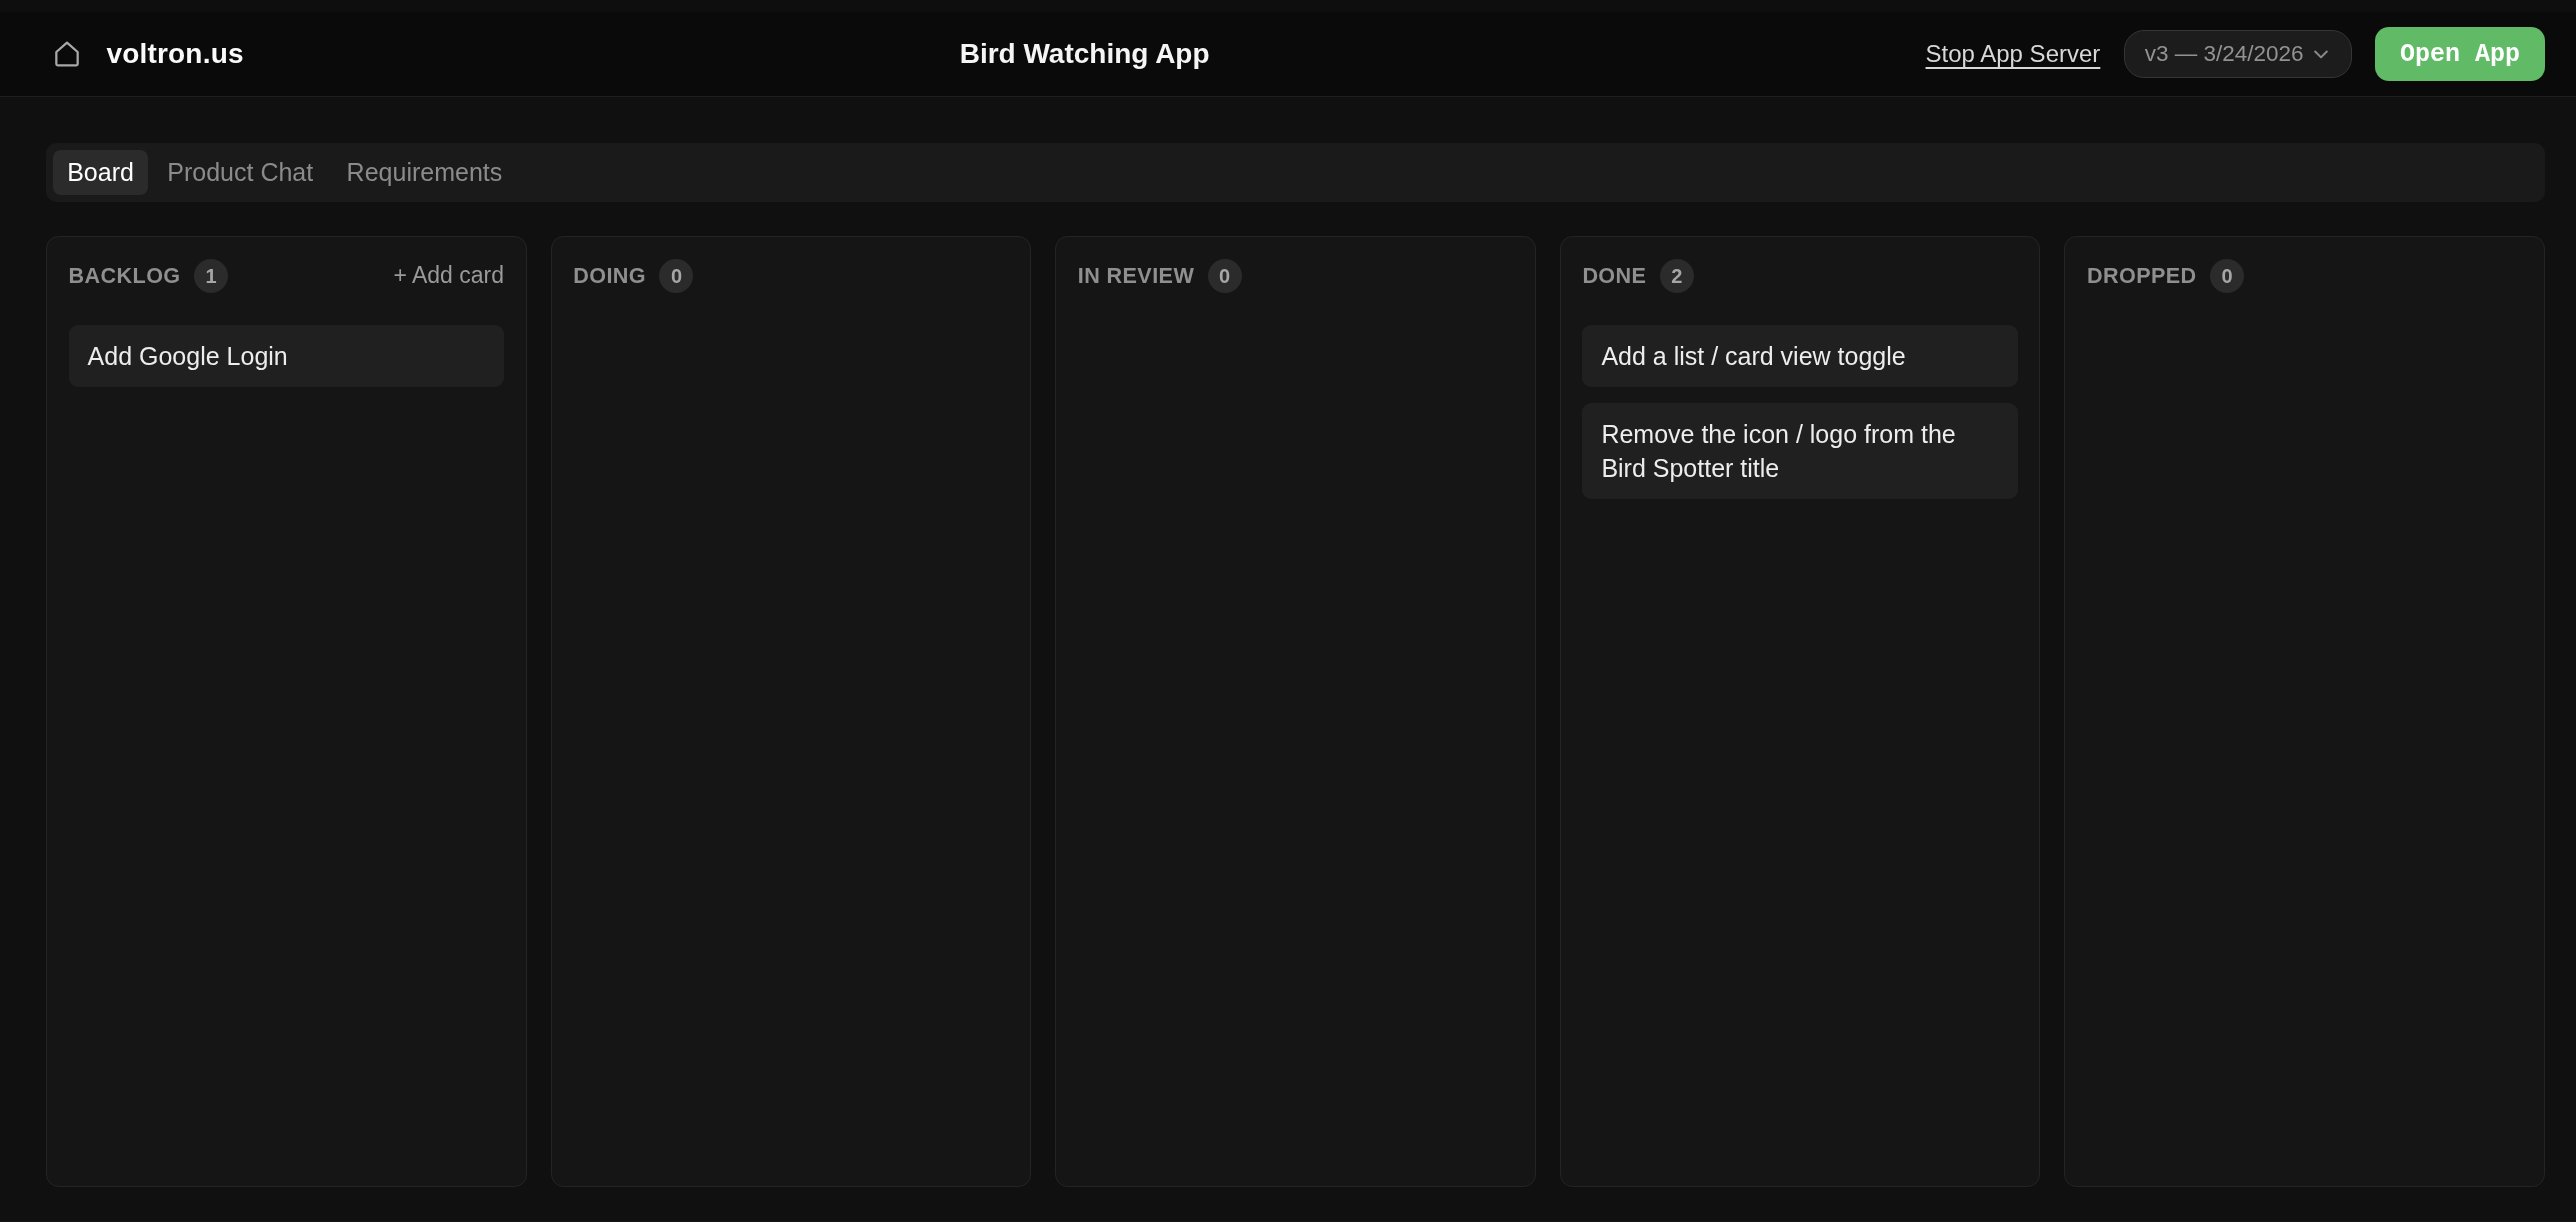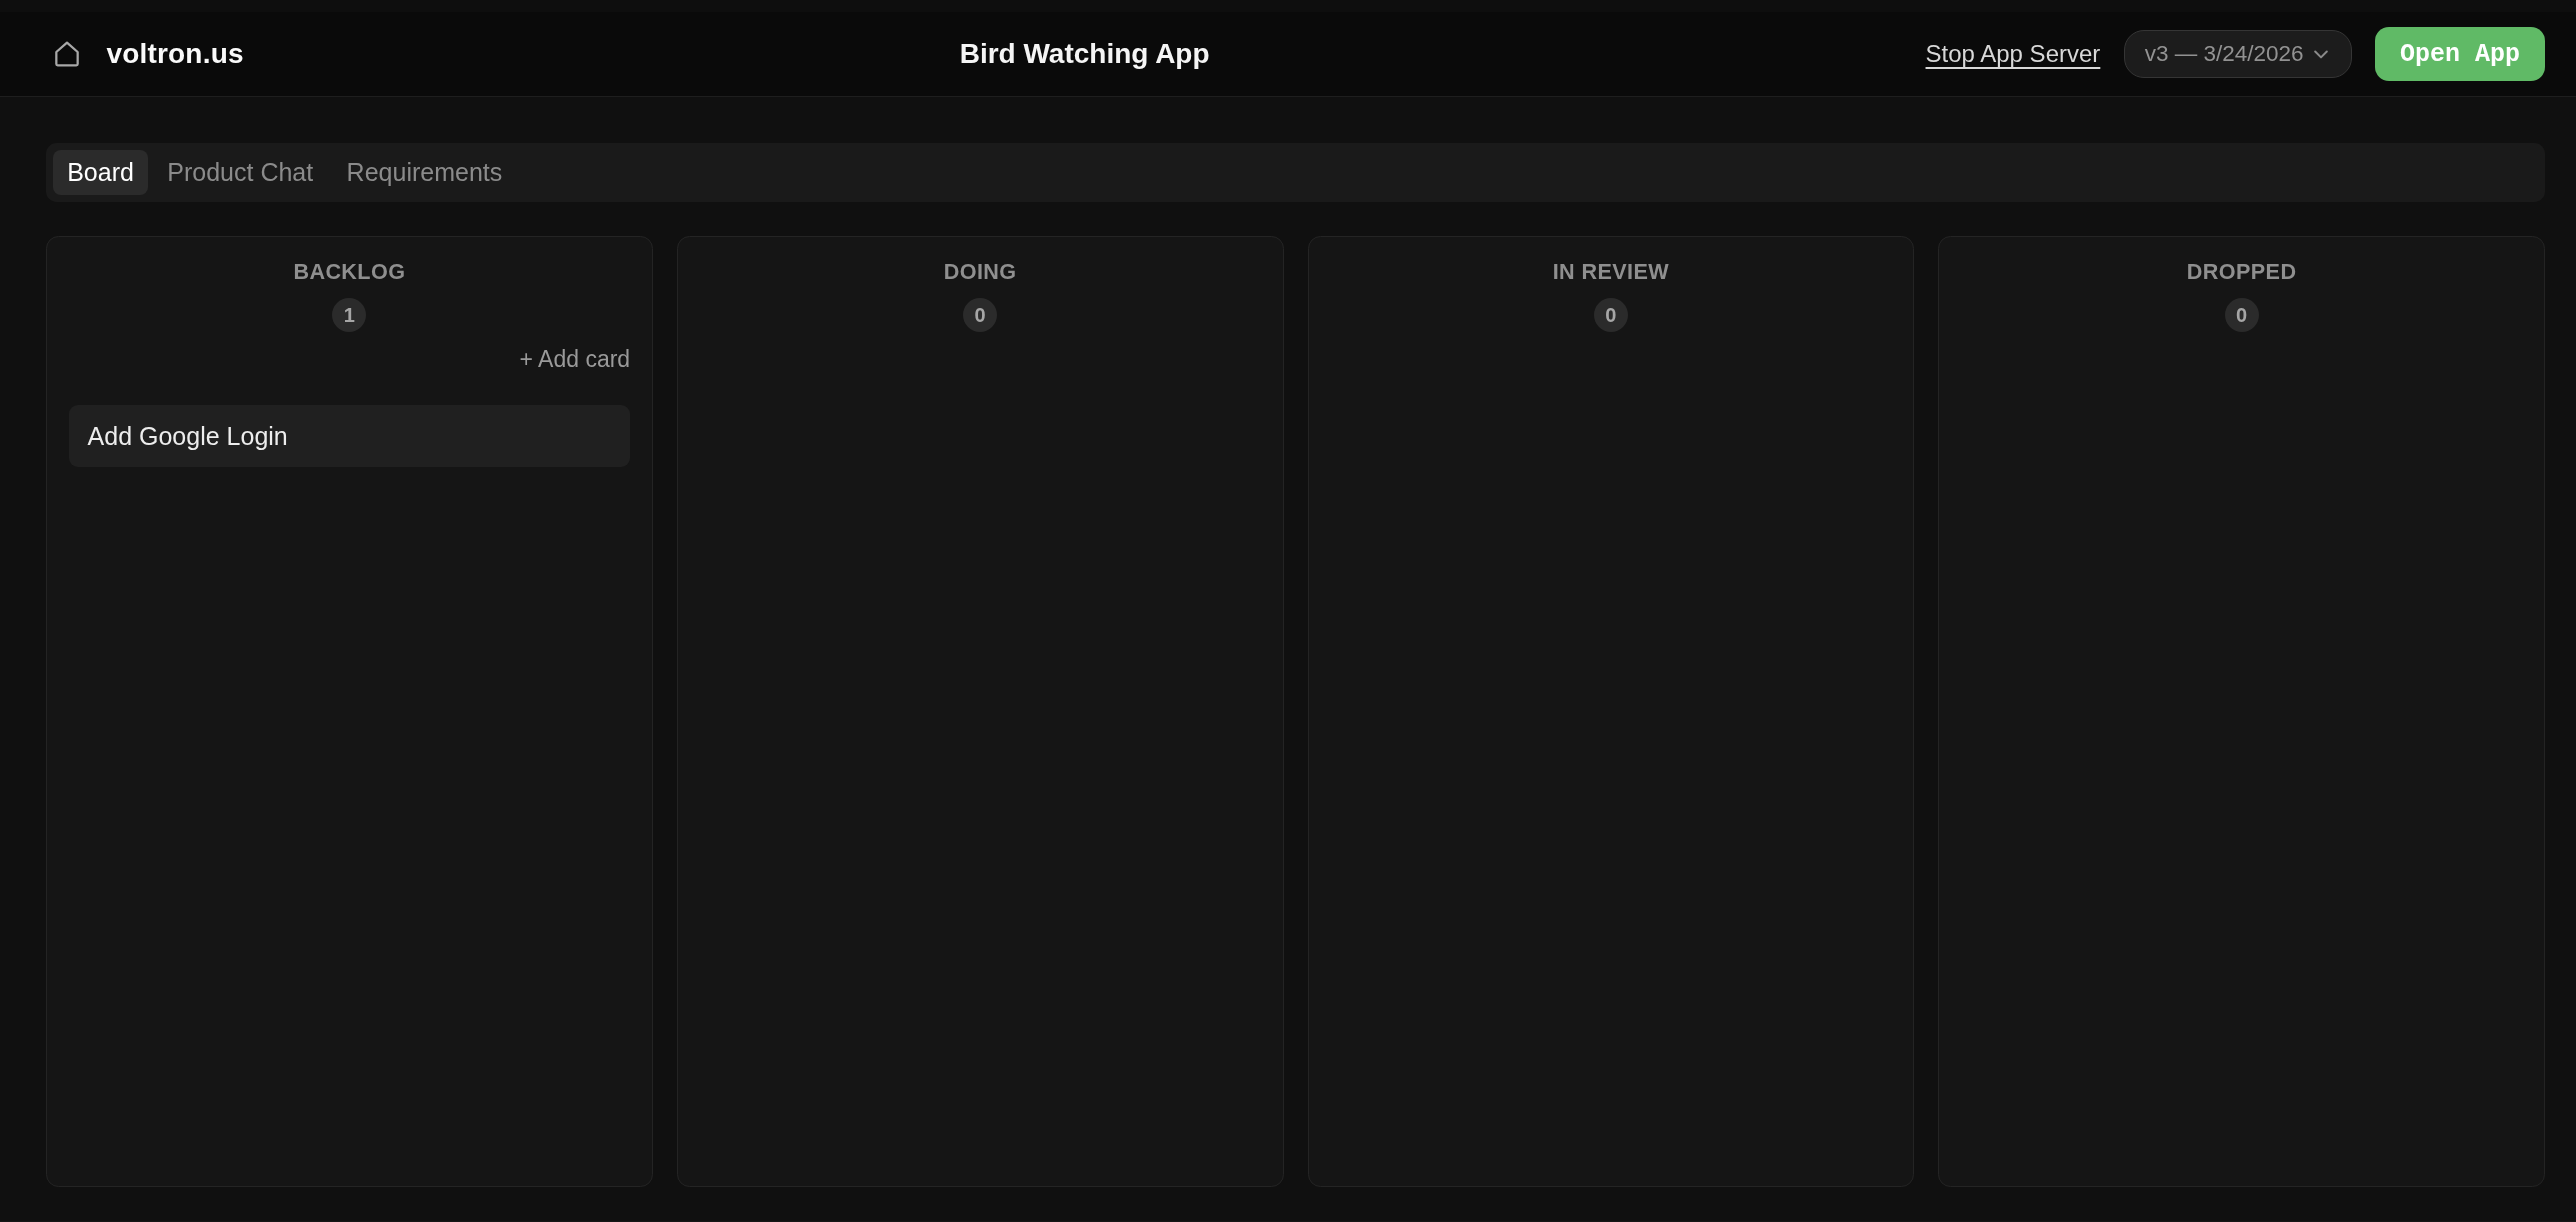--- a/index.html
+++ b/index.html
@@ -76,21 +76,20 @@
     background: #151515;
     border: 0.9px solid #242424;
     border-radius: 12.6px;
     padding: 21.6px;
     display: flex; flex-direction: column;
     min-width: 0;
   }
   .column-header {
     display: flex; align-items: center; gap: 13.5px;
     margin-bottom: 32px;
-    flex-direction: column;
   }
   .column-name {
     font-size: 21.6px; font-weight: 700; color: #8f8f8f;
     text-transform: uppercase; letter-spacing: 0.4px;
   }
   .count-badge {
     background: #2b2b2b; color: #a6a6a6;
     font-size: 20px; font-weight: 600;
     min-width: 34px; height: 34px; line-height: 34px;
     border-radius: 898px; text-align: center; padding: 0 8px;
@@ -171,20 +170,28 @@
       </div>
     </section>
 
     <section class="column">
       <div class="column-header">
         <span class="column-name">IN REVIEW</span>
         <span class="count-badge">0</span>
       </div>
     </section>
 
+    <section class="column">
+      <div class="column-header">
+        <span class="column-name">DONE</span>
+        <span class="count-badge">2</span>
+      </div>
+      <div class="card">Add a list / card view toggle</div>
+      <div class="card">Remove the icon / logo from the Bird Spotter title</div>
+    </section>
 
     <section class="column">
       <div class="column-header">
         <span class="column-name">DROPPED</span>
         <span class="count-badge">0</span>
       </div>
     </section>
 
   </main>
 

